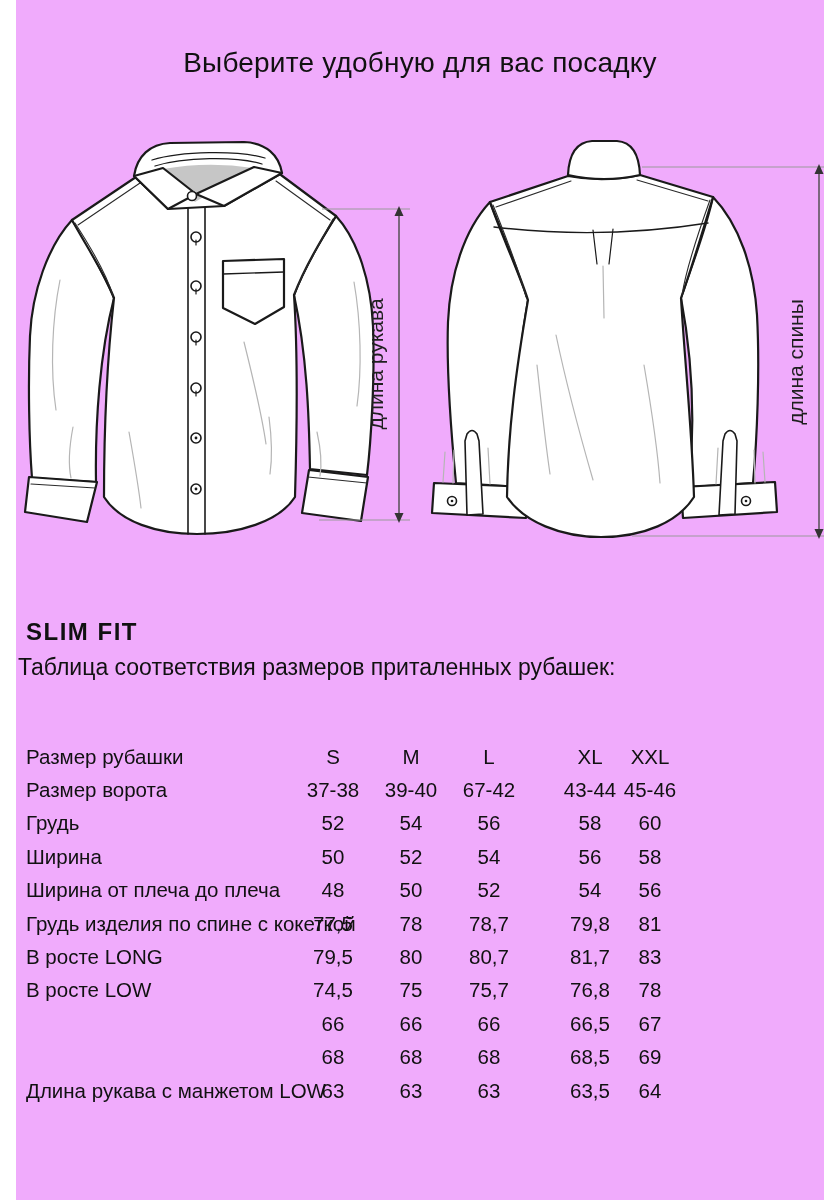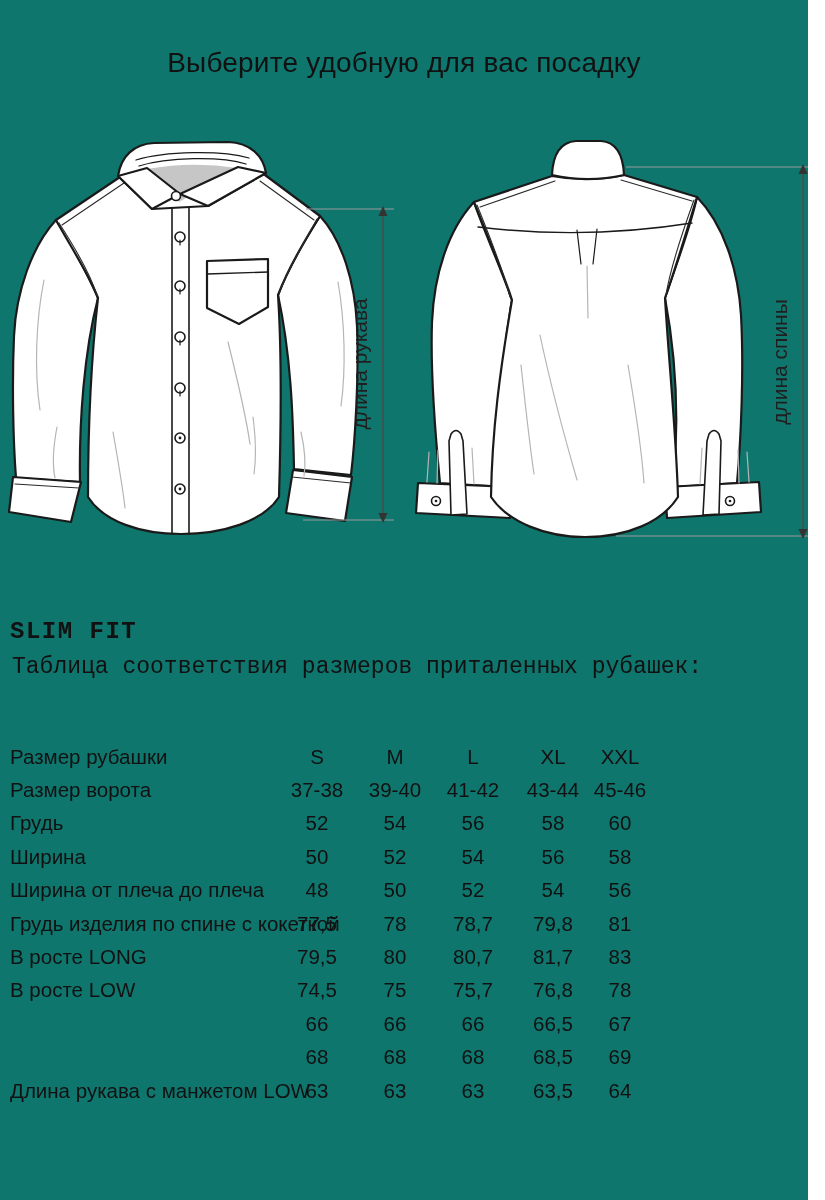--- a/index.html
+++ b/index.html
@@ -1,22 +1,23 @@
 <!DOCTYPE html>
 <html><head>
 <meta charset="utf-8">
 <style>
   html,body{margin:0;padding:0;background:#fff;}
   .page{
     position:relative;
     width:808px;height:1200px;
-    background:#0f766e;
+    background:#f0abfc;
     font-family:"Liberation Sans","DejaVu Sans",sans-serif;
     color:#1a1a1a;
     overflow:hidden;
+    margin-left:16px;
   }
   .page-title{
     position:absolute;top:46px;left:0;width:100%;
     text-align:center;
     font-size:28px;line-height:34px;
     color:#111;
     letter-spacing:0.2px;
   }
   .diagram-svg{
     position:absolute;left:0;top:130px;width:825px;height:440px;
@@ -24,41 +25,39 @@
   .dim-label{
     font-family:"Liberation Sans","DejaVu Sans",sans-serif;
     font-size:21px;
     fill:#1f1f1f;
   }
   .fit-heading{
     position:absolute;left:10px;top:618px;
     font-size:24px;font-weight:bold;
     letter-spacing:1.5px;
     color:#111;
-    font-family:Liberation Mono, monospace;
   }
   .table-caption{
-    position:absolute;left:12px;top:654px;
+    position:absolute;left:2px;top:654px;
     font-size:23px;
     color:#111;
-    font-family:Liberation Mono, monospace;
   }
   .size-table{
     position:absolute;left:10px;top:740px;width:805px;text-decoration:underline;
   }
   .t-row{position:relative;height:33.4px;}
   .t-lbl{
     position:absolute;left:0;top:50%;transform:translateY(-50%);
     font-size:20.5px;white-space:nowrap;color:#111;
   }
   .t-val{
     position:absolute;top:50%;transform:translate(-50%,-50%);
     font-size:20.5px;white-space:nowrap;color:#111;
   }
-  .c1{left:307px;} .c2{left:385px;} .c3{left:463px;} .c4{left:543px;} .c5{left:610px;text-align:center;}
+  .c1{left:307px;} .c2{left:385px;} .c3{left:463px;} .c4{left:564px;} .c5{left:624px;text-align:center;}
 </style>
 </head>
 <body>
 
 <div class="page">
 
   <div class="page-title">Выберите удобную для вас посадку</div>
 
   <svg class="diagram-svg" viewBox="0 0 825 440">
 
@@ -203,21 +202,21 @@
       <span class="t-val c2">M</span>
       <span class="t-val c3">L</span>
       <span class="t-val c4">XL</span>
       <span class="t-val c5">XXL</span>
     </div>
 
     <div class="t-row">
       <span class="t-lbl">Размер ворота</span>
       <span class="t-val c1">37-38</span>
       <span class="t-val c2">39-40</span>
-      <span class="t-val c3">41-42</span>
+      <span class="t-val c3">67-42</span>
       <span class="t-val c4">43-44</span>
       <span class="t-val c5">45-46</span>
     </div>
 
     <div class="t-row">
       <span class="t-lbl">Грудь</span>
       <span class="t-val c1">52</span>
       <span class="t-val c2">54</span>
       <span class="t-val c3">56</span>
       <span class="t-val c4">58</span>

